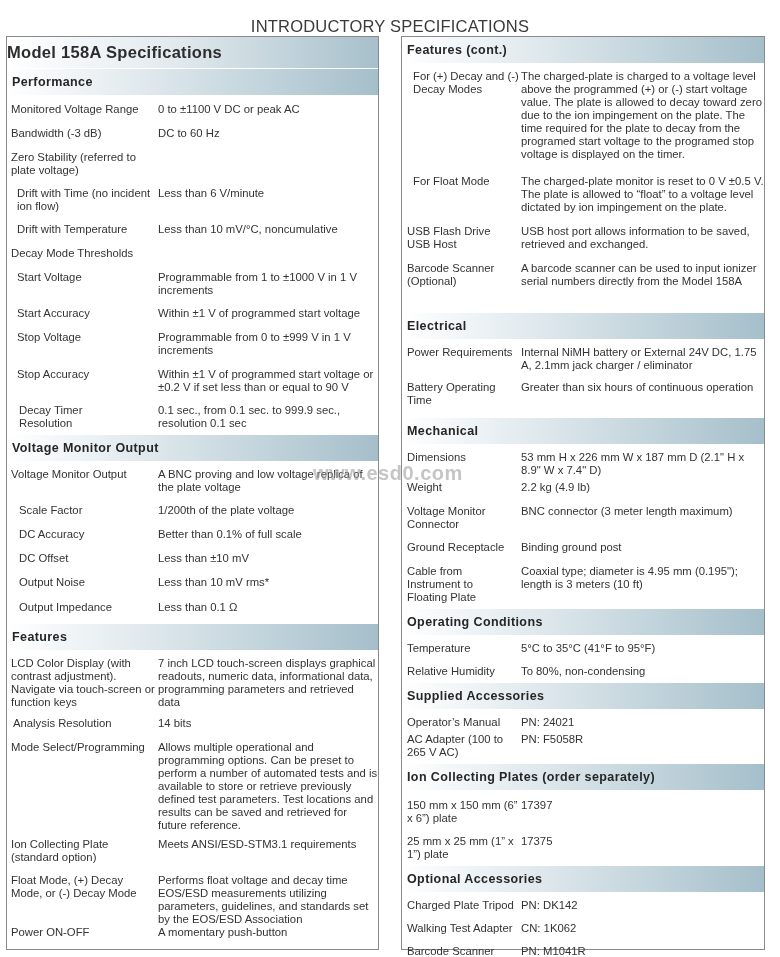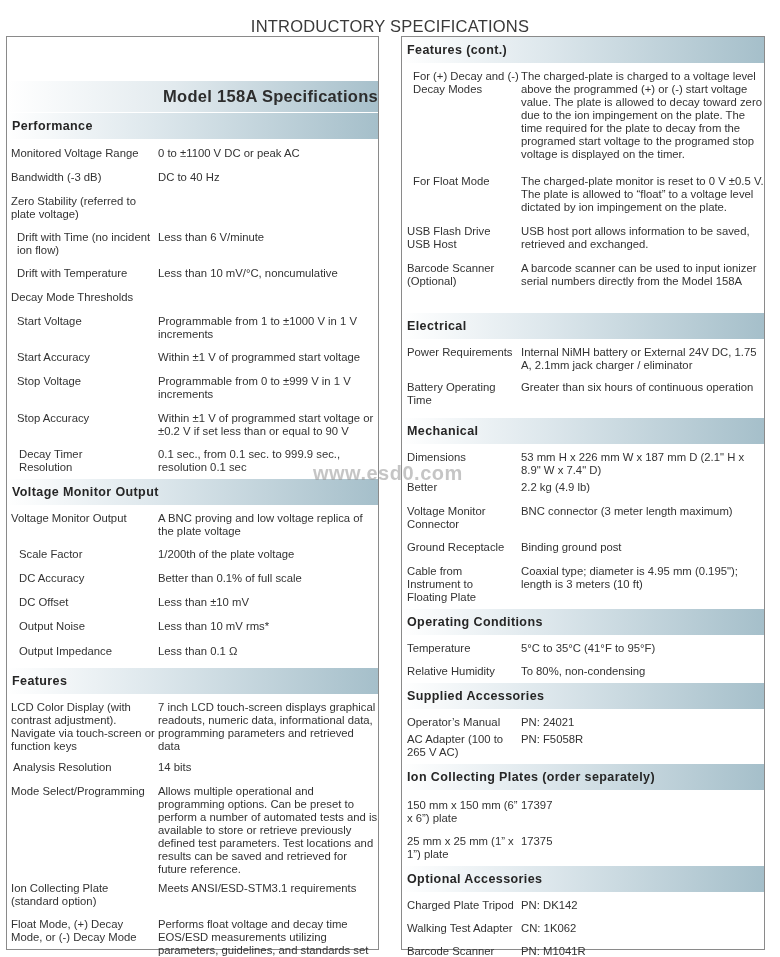--- a/index.html
+++ b/index.html
@@ -12,26 +12,25 @@
     font-size: 16.5px; letter-spacing: 0.2px; color: #3a3a3a;
   }
   .panel {
     position: absolute; top: 36px; background: #fff;
     border: 1.5px solid #8a8a8a; box-sizing: border-box;
   }
   #left-panel { left: 6px; width: 373px; height: 914px; }
   #right-panel { left: 401px; width: 364px; height: 914px; }
 
   .main-title {
-    height: 31px; line-height: 31px; text-align: right;
+    height: 31px; line-height: 31px; text-align: left;
     font-size: 16.5px; font-weight: bold; color: #2d2d2d;
     background: linear-gradient(to right, #ffffff 0%, #e2eaee 45%, #a7c0cb 100%);
     border-bottom: 1px solid #ffffff;
     letter-spacing: 0.3px;
-    margin-top: 44px;
   }
   .section-head {
     height: 26px; line-height: 27px; padding-left: 5px;
     font-size: 12.5px; font-weight: bold; color: #262626;
     background: linear-gradient(to right, #ffffff 0%, #dde7ec 40%, #a5bfca 100%);
     letter-spacing: 0.4px;
   }
   .row { display: flex; font-size: 11.3px; line-height: 13px; }
   .label { flex: 0 0 auto; }
   .value { flex: 1 1 auto; }
@@ -56,21 +55,21 @@
   <div class="main-title">Model 158A Specifications</div>
 
   <div class="section-head">Performance</div>
   <div style="padding-top:8px">
     <div class="row" style="height:24px">
       <div class="label">Monitored Voltage Range</div>
       <div class="value">0 to ±1100 V DC or peak AC</div>
     </div>
     <div class="row" style="height:24px">
       <div class="label">Bandwidth (-3 dB)</div>
-      <div class="value">DC to 40 Hz</div>
+      <div class="value">DC to 60 Hz</div>
     </div>
     <div class="row" style="height:36px">
       <div class="label">Zero Stability (referred to plate voltage)</div>
       <div class="value"></div>
     </div>
     <div class="row" style="height:36px">
       <div class="label it">Drift with Time (no incident ion flow)</div>
       <div class="value">Less than 6 V/minute</div>
     </div>
     <div class="row" style="height:24px">
@@ -192,21 +191,21 @@
     </div>
   </div>
 
   <div class="section-head">Mechanical</div>
   <div style="padding-top:7px">
     <div class="row" style="height:30px">
       <div class="label">Dimensions</div>
       <div class="value">53 mm H x 226 mm W x 187 mm D (2.1" H x 8.9" W x 7.4" D)</div>
     </div>
     <div class="row" style="height:24px">
-      <div class="label">Better</div>
+      <div class="label">Weight</div>
       <div class="value">2.2 kg (4.9 lb)</div>
     </div>
     <div class="row" style="height:36px">
       <div class="label">Voltage Monitor Connector</div>
       <div class="value">BNC connector (3 meter length maximum)</div>
     </div>
     <div class="row" style="height:24px">
       <div class="label">Ground Receptacle</div>
       <div class="value">Binding ground post</div>
     </div>

